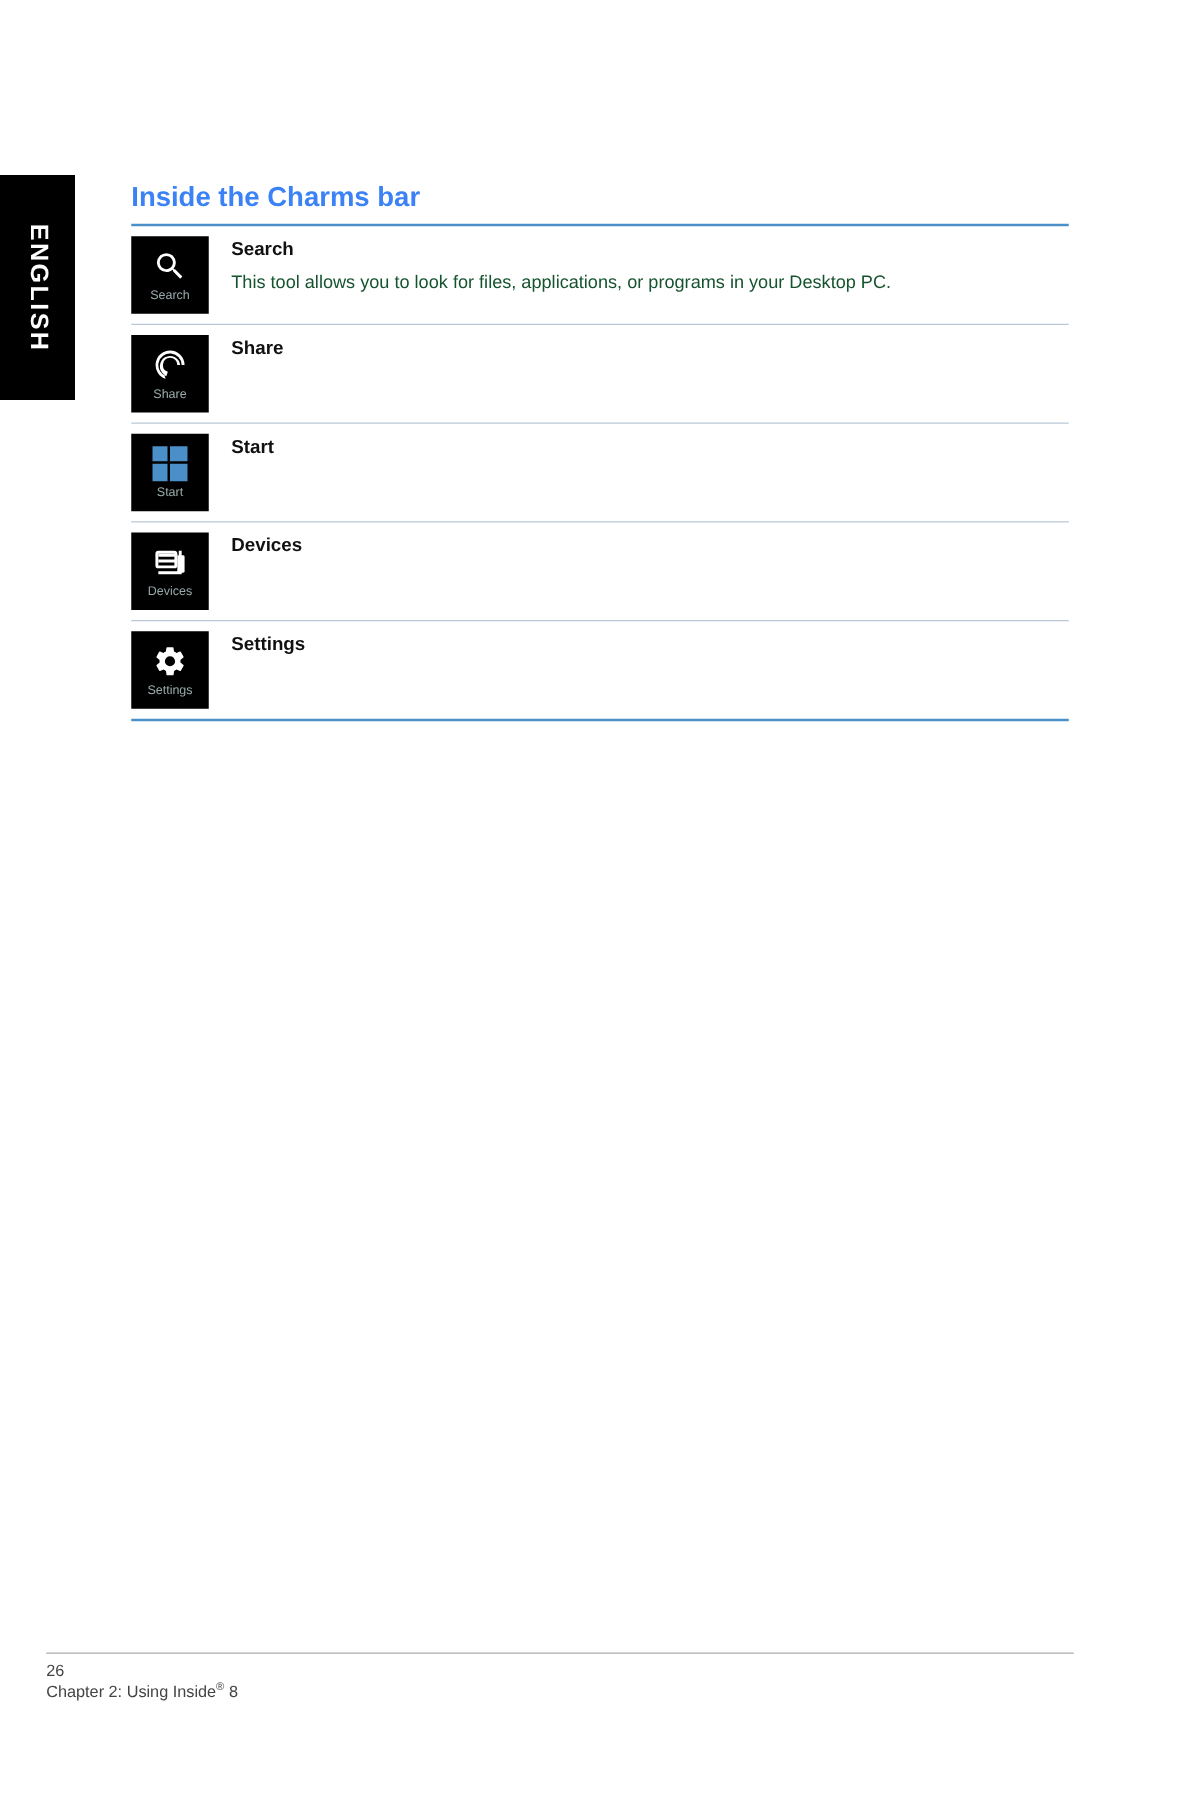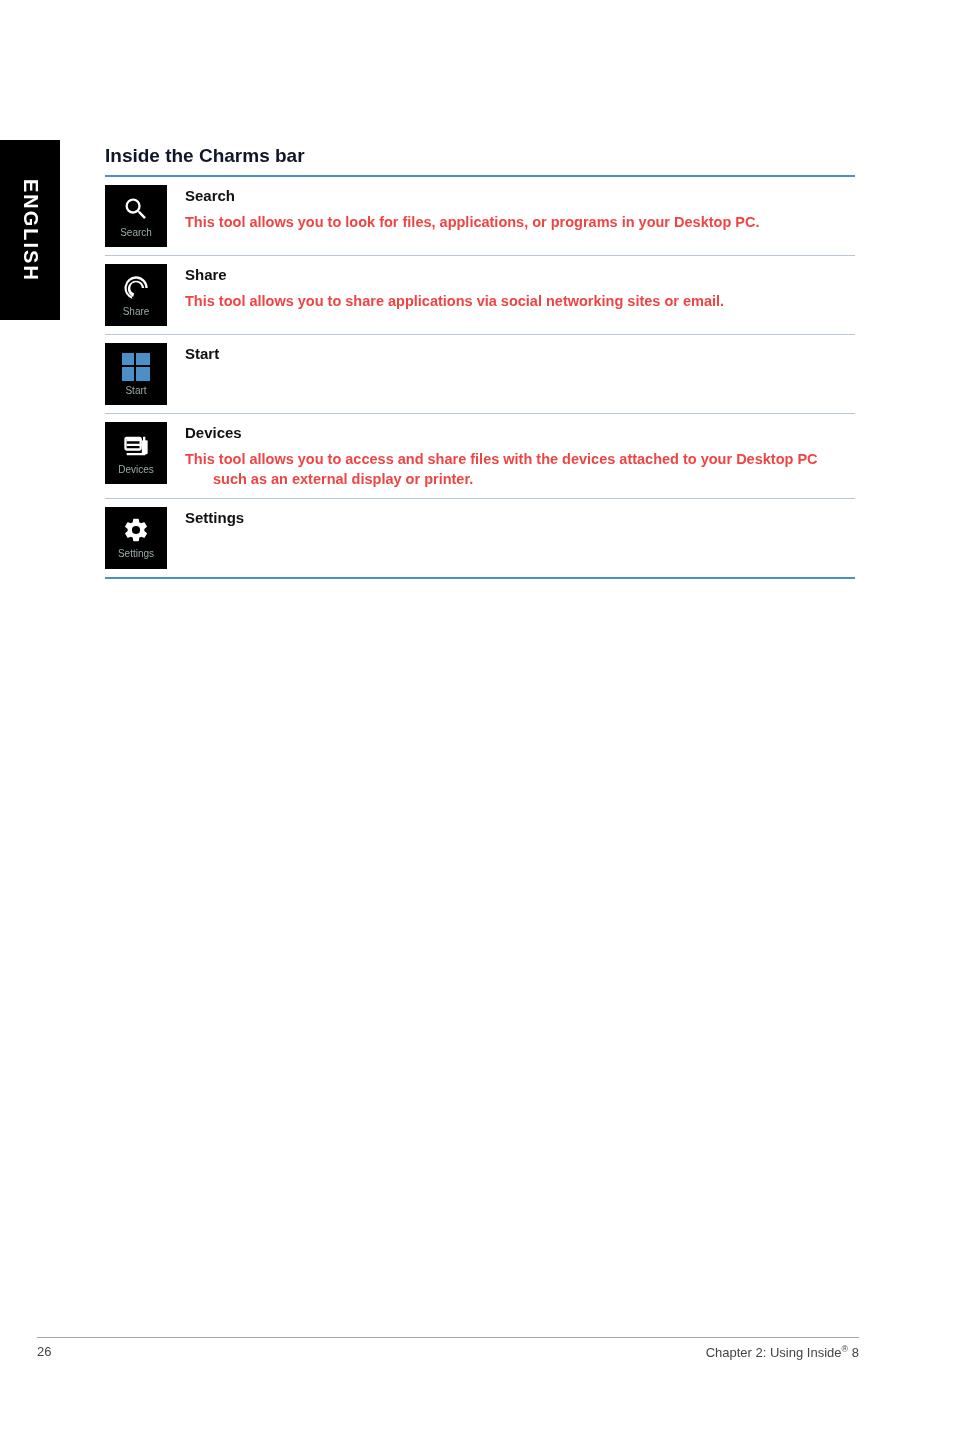--- a/index.html
+++ b/index.html
@@ -32,23 +32,23 @@
     writing-mode: vertical-rl;
     letter-spacing: 2px;
   }
   .content {
     position: absolute;
     left: 105px;
     top: 145px;
     width: 750px;
   }
   .section-heading {
-    font-size: 19px;
+    font-size: 22px;
     font-weight: bold;
-    color: #0f172a;
+    color: #3b82f6;
     margin-bottom: 8px;
   }
   .divider-thick {
     height: 2px;
     background: #4a8fc7;
     margin-bottom: 0;
   }
   .divider-thin {
     height: 1px;
     background: #b8c8d8;
@@ -84,38 +84,38 @@
     padding-top: 2px;
   }
   .charm-title {
     font-size: 15px;
     font-weight: bold;
     color: #111;
     margin-bottom: 8px;
   }
   .charm-desc {
     font-size: 14.5px;
-    color: #ef4444;
+    color: #14532d;
     line-height: 1.4;
     padding-left: 0;
     text-indent: -28px;
     margin-left: 28px;
-    font-weight: bold;
   }
   .footer {
     position: absolute;
     left: 37px;
     right: 95px;
     bottom: 78px;
     border-top: 1px solid #aaa;
     padding-top: 6px;
     display: flex;
     justify-content: space-between;
     font-size: 13px;
     color: #444;
+    flex-direction: column;
   }
   .footer .reg {
     font-size: 9px;
     vertical-align: super;
   }
   .start-icon {
     display: grid;
     grid-template-columns: 12px 14px;
     grid-template-rows: 12px 14px;
     gap: 2px;
@@ -152,21 +152,20 @@
 
   <div class="charm-row">
     <div class="charm-icon-cell">
       <svg viewBox="0 0 24 24">
           <path d="M12 2a10 10 0 00-3 19.5l-1-3A7 7 0 1119 12h3A10 10 0 0012 2zm0 5a5 5 0 00-1.5 9.7l-1 3A8 8 0 1120 12h-3a5 5 0 00-5-5z"></path>
         </svg>
       <span class="charm-icon-label">Share</span>
     </div>
     <div class="charm-text">
       <div class="charm-title">Share</div>
-      <div class="charm-desc">This tool allows you to share applications via social networking sites or email.</div>
     </div>
   </div>
   <div class="divider-thin"></div>
 
   <div class="charm-row">
     <div class="charm-icon-cell">
       <div class="start-icon">
         <span></span>
           <span></span>
           <span></span>
@@ -184,21 +183,20 @@
     <div class="charm-icon-cell">
       <svg viewBox="0 0 24 24">
           <path d="M4 6h13v2H4zm0 4h13v2H4zm16-6h-2v14H4v2h16z"></path>
           <rect x="3" y="5" width="13" height="10" rx="1" fill="none" stroke="#fff" stroke-width="2"></rect>
           <rect x="17" y="7" width="5" height="12" rx="1" fill="#fff"></rect>
         </svg>
       <span class="charm-icon-label">Devices</span>
     </div>
     <div class="charm-text">
       <div class="charm-title">Devices</div>
-      <div class="charm-desc">This tool allows you to access and share files with the devices attached to your Desktop PC such as an external display or printer.</div>
     </div>
   </div>
   <div class="divider-thin"></div>
 
   <div class="charm-row">
     <div class="charm-icon-cell">
       <svg viewBox="0 0 24 24">
           <path d="M19.14 12.94a7.07 7.07 0 000-1.88l2.03-1.58a.5.5 0 00.12-.64l-1.92-3.32a.5.5 0 00-.61-.22l-2.39.96a7.03 7.03 0 00-1.62-.94l-.36-2.54a.5.5 0 00-.5-.42h-3.84a.5.5 0 00-.5.42l-.36 2.54c-.58.24-1.12.56-1.62.94l-2.39-.96a.5.5 0 00-.61.22L2.71 8.84a.5.5 0 00.12.64l2.03 1.58a7.07 7.07 0 000 1.88l-2.03 1.58a.5.5 0 00-.12.64l1.92 3.32c.14.24.43.34.61.22l2.39-.96c.5.38 1.04.7 1.62.94l.36 2.54c.04.24.25.42.5.42h3.84c.25 0 .46-.18.5-.42l.36-2.54c.58-.24 1.12-.56 1.62-.94l2.39.96c.18.12.47.02.61-.22l1.92-3.32a.5.5 0 00-.12-.64l-2.03-1.58zM12 15.5A3.5 3.5 0 1112 8.5a3.5 3.5 0 010 7z"></path>
         </svg>
       <span class="charm-icon-label">Settings</span>

